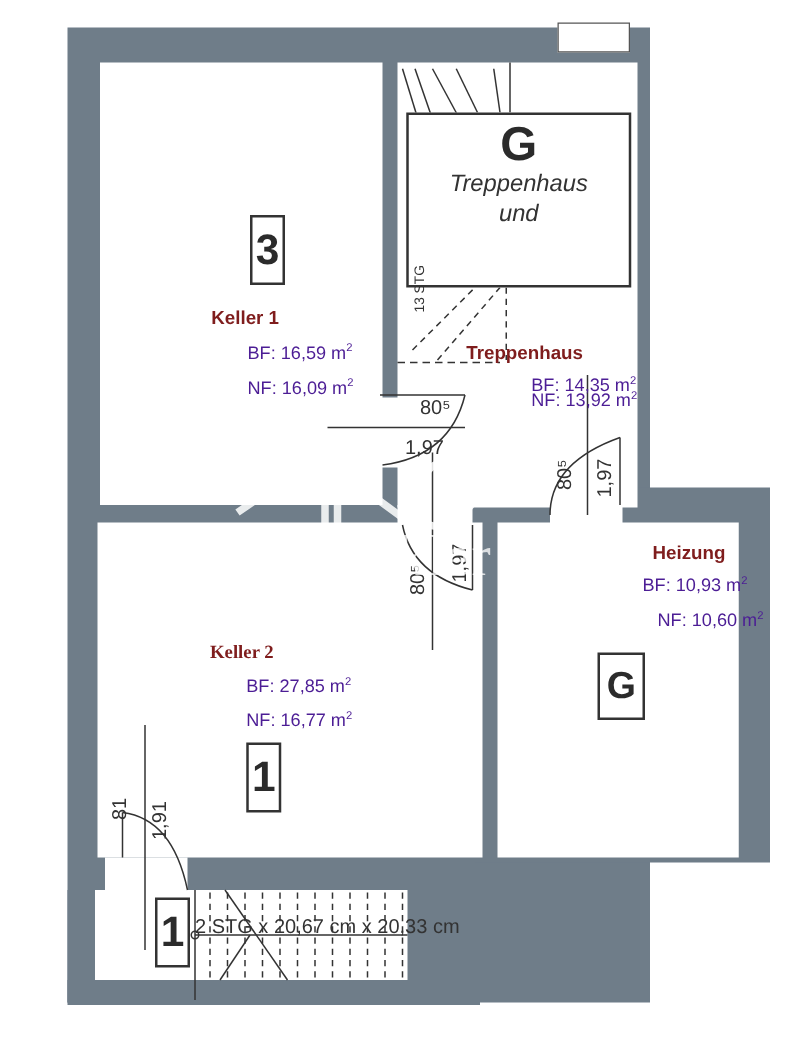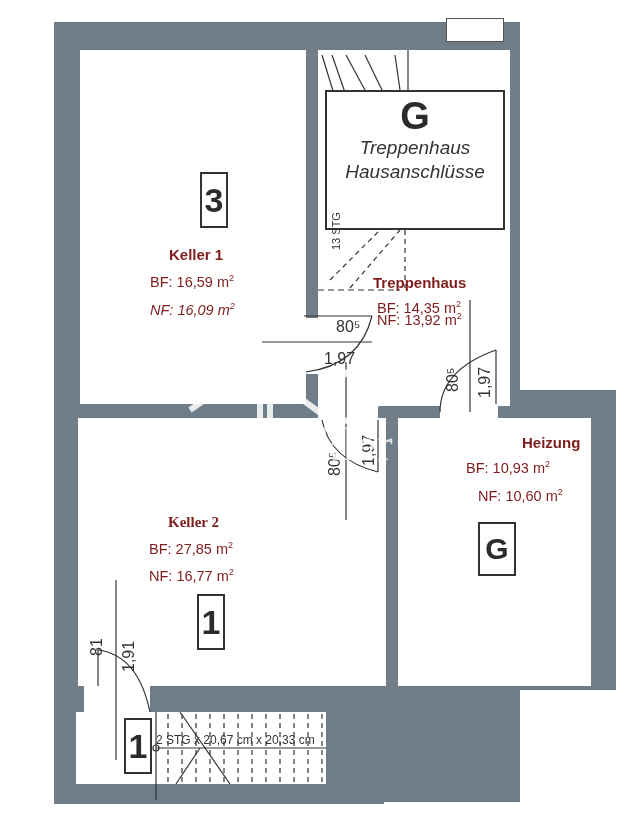--- a/index.html
+++ b/index.html
@@ -3,21 +3,21 @@
 <meta charset="utf-8">
 <style>
   html, body { margin: 0; padding: 0; background: #ffffff; }
   body { width: 641px; height: 830px; position: relative; overflow: hidden;
          font-family: "Liberation Sans", sans-serif; color: #2b2b2b; }
   .plan { position: absolute; left: 0; top: 0; width: 641px; height: 830px; }
   .wall { position: absolute; background: #6f7d89; }
   .room { position: absolute; background: #ffffff; }
   .txt { position: absolute; white-space: nowrap; }
   .rname { font-weight: bold; font-size: 15px; color: #7f1d1d; }
-  .rarea { font-size: 14.5px; color: #7f1d1d; }
+  .rarea { font-size: 14.5px; color: #4c1d95; margin-left: 48px; }
   .rarea sup { font-size: 9px; }
   .badge { position: absolute; border: 2px solid #333; background: #fff;
            font-weight: bold; color: #2b2b2b; display: flex; align-items: center; justify-content: center; }
   .gbox { position: absolute; border: 2px solid #333; background: #fff; text-align: center; }
   .gbox .gl { font-weight: bold; font-size: 38px; line-height: 40px; margin-top: 4px; color:#2b2b2b; }
   .gbox .it { font-style: italic; font-size: 19px; line-height: 24px; color:#333; }
   .dim { position: absolute; font-size: 16px; color: #333; white-space: nowrap; }
   .watermark { position: absolute; font-family: "Liberation Serif", serif; font-size: 46px;
                color: rgba(255,255,255,0.75); letter-spacing: 1px; }
   svg.over { position: absolute; left: 0; top: 0; }
@@ -97,44 +97,44 @@
     <g stroke="rgba(255,255,255,0.85)" stroke-width="6" fill="none">
       <path d="M190 410 L 255 365 L 330 420"></path>
       <path d="M260 395 L 260 420 M270 395 L 270 420"></path>
       <path d="M340 380 a 22 22 0 1 1 30 30 a 22 22 0 1 1 -30 -30"></path>
     </g>
   </svg>
 
   <div class="gbox" style="left:325px;top:90px;width:176px;height:136px;">
     <div class="gl">G</div>
     <div class="it">Treppenhaus</div>
-    <div class="it">Hausanschlüsse</div>
+    <div class="it">und</div>
   </div>
 
   <div class="badge" style="left:200px;top:172px;width:24px;height:52px;font-size:34px;">3</div>
   <div class="txt rname" style="left:169px;top:246px;">Keller 1</div>
   <div class="txt rarea" style="left:150px;top:273px;"><span>BF: 16,59 m</span><sup>2</sup></div>
-  <div class="txt rarea" style="left:150px;top:301px;font-style:italic;"><span>NF: 16,09 m</span><sup>2</sup></div>
+  <div class="txt rarea" style="left:150px;top:301px;"><span>NF: 16,09 m</span><sup>2</sup></div>
 
   <div class="txt rname" style="left:373px;top:274px;">Treppenhaus</div>
   <div class="txt rarea" style="left:377px;top:299px;"><span>BF: 14,35 m</span><sup>2</sup></div>
   <div class="txt rarea" style="left:377px;top:311px;"><span>NF: 13,92 m</span><sup>2</sup></div>
 
   <div class="txt rname" style="left:168px;top:514px;font-family:Liberation Serif, serif;">Keller 2</div>
   <div class="txt rarea" style="left:149px;top:540px;"><span>BF: 27,85 m</span><sup>2</sup></div>
   <div class="txt rarea" style="left:149px;top:567px;"><span>NF: 16,77 m</span><sup>2</sup></div>
   <div class="badge" style="left:197px;top:594px;width:24px;height:52px;font-size:34px;">1</div>
 
   <div class="txt rname" style="left:482px;top:434px;margin-left:40px;">Heizung</div>
   <div class="txt rarea" style="left:466px;top:459px;"><span>BF: 10,93 m</span><sup>2</sup></div>
   <div class="txt rarea" style="left:478px;top:487px;"><span>NF: 10,60 m</span><sup>2</sup></div>
   <div class="badge" style="left:478px;top:522px;width:34px;height:50px;font-size:30px;">G</div>
 
   <div class="badge" style="left:124px;top:718px;width:24px;height:52px;font-size:34px;">1</div>
-  <div class="txt" style="left:156px;top:733px;font-size:12px;color:#333;">2 STG x 20,67 cm x 20,33 cm</div>
+  <div class="txt" style="left:156px;top:733px;font-size:16px;color:#333;">2 STG x 20,67 cm x 20,33 cm</div>
   <div class="txt" style="left:330px;top:250px;font-size:11px;color:#333;transform:rotate(-90deg);transform-origin:left top;">13 STG</div>
 
   <div class="dim" style="left:336px;top:318px;">80⁵</div>
   <div class="dim" style="left:324px;top:350px;">1,97</div>
   <div class="dim" style="left:444px;top:392px;transform:rotate(-90deg);transform-origin:left top;">80⁵</div>
   <div class="dim" style="left:476px;top:398px;transform:rotate(-90deg);transform-origin:left top;">1,97</div>
   <div class="dim" style="left:326px;top:476px;transform:rotate(-90deg);transform-origin:left top;">80⁵</div>
   <div class="dim" style="left:360px;top:466px;transform:rotate(-90deg);transform-origin:left top;">1,97</div>
   <div class="dim" style="left:88px;top:656px;transform:rotate(-90deg);transform-origin:left top;">81</div>
   <div class="dim" style="left:120px;top:672px;transform:rotate(-90deg);transform-origin:left top;">1,91</div>

